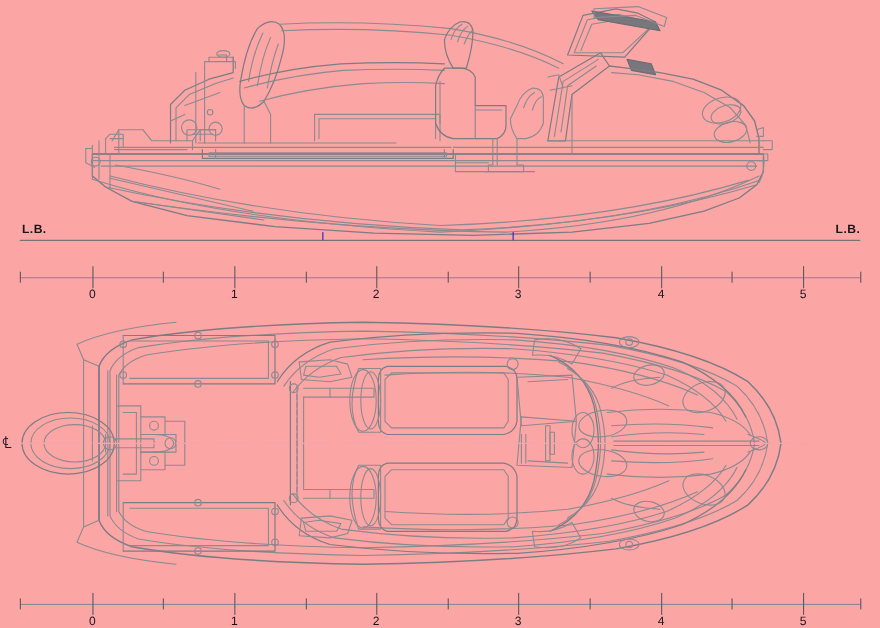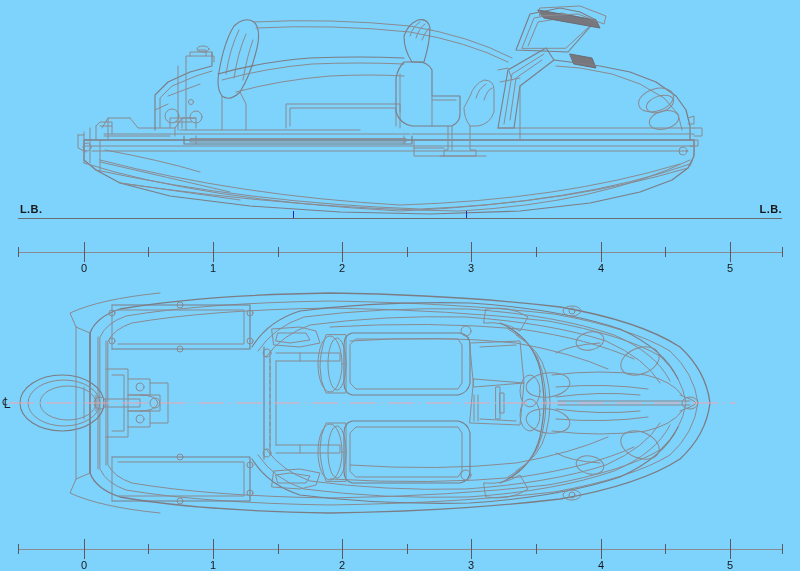--- a/index.html
+++ b/index.html
@@ -7,21 +7,21 @@
     padding: 0;
     background: #ffffff;
   }
   body {
     font-family: "Liberation Sans", sans-serif;
   }
   #stage {
     position: relative;
     width: 800px;
     height: 571px;
-    background: #7dd3fc;
+    background: #fca5a5;
     overflow: hidden;
   }
   .abs { position: absolute; }
 
   
   .lb-line {
     left: 18px;
     top: 218px;
     width: 764px;
     height: 0;

